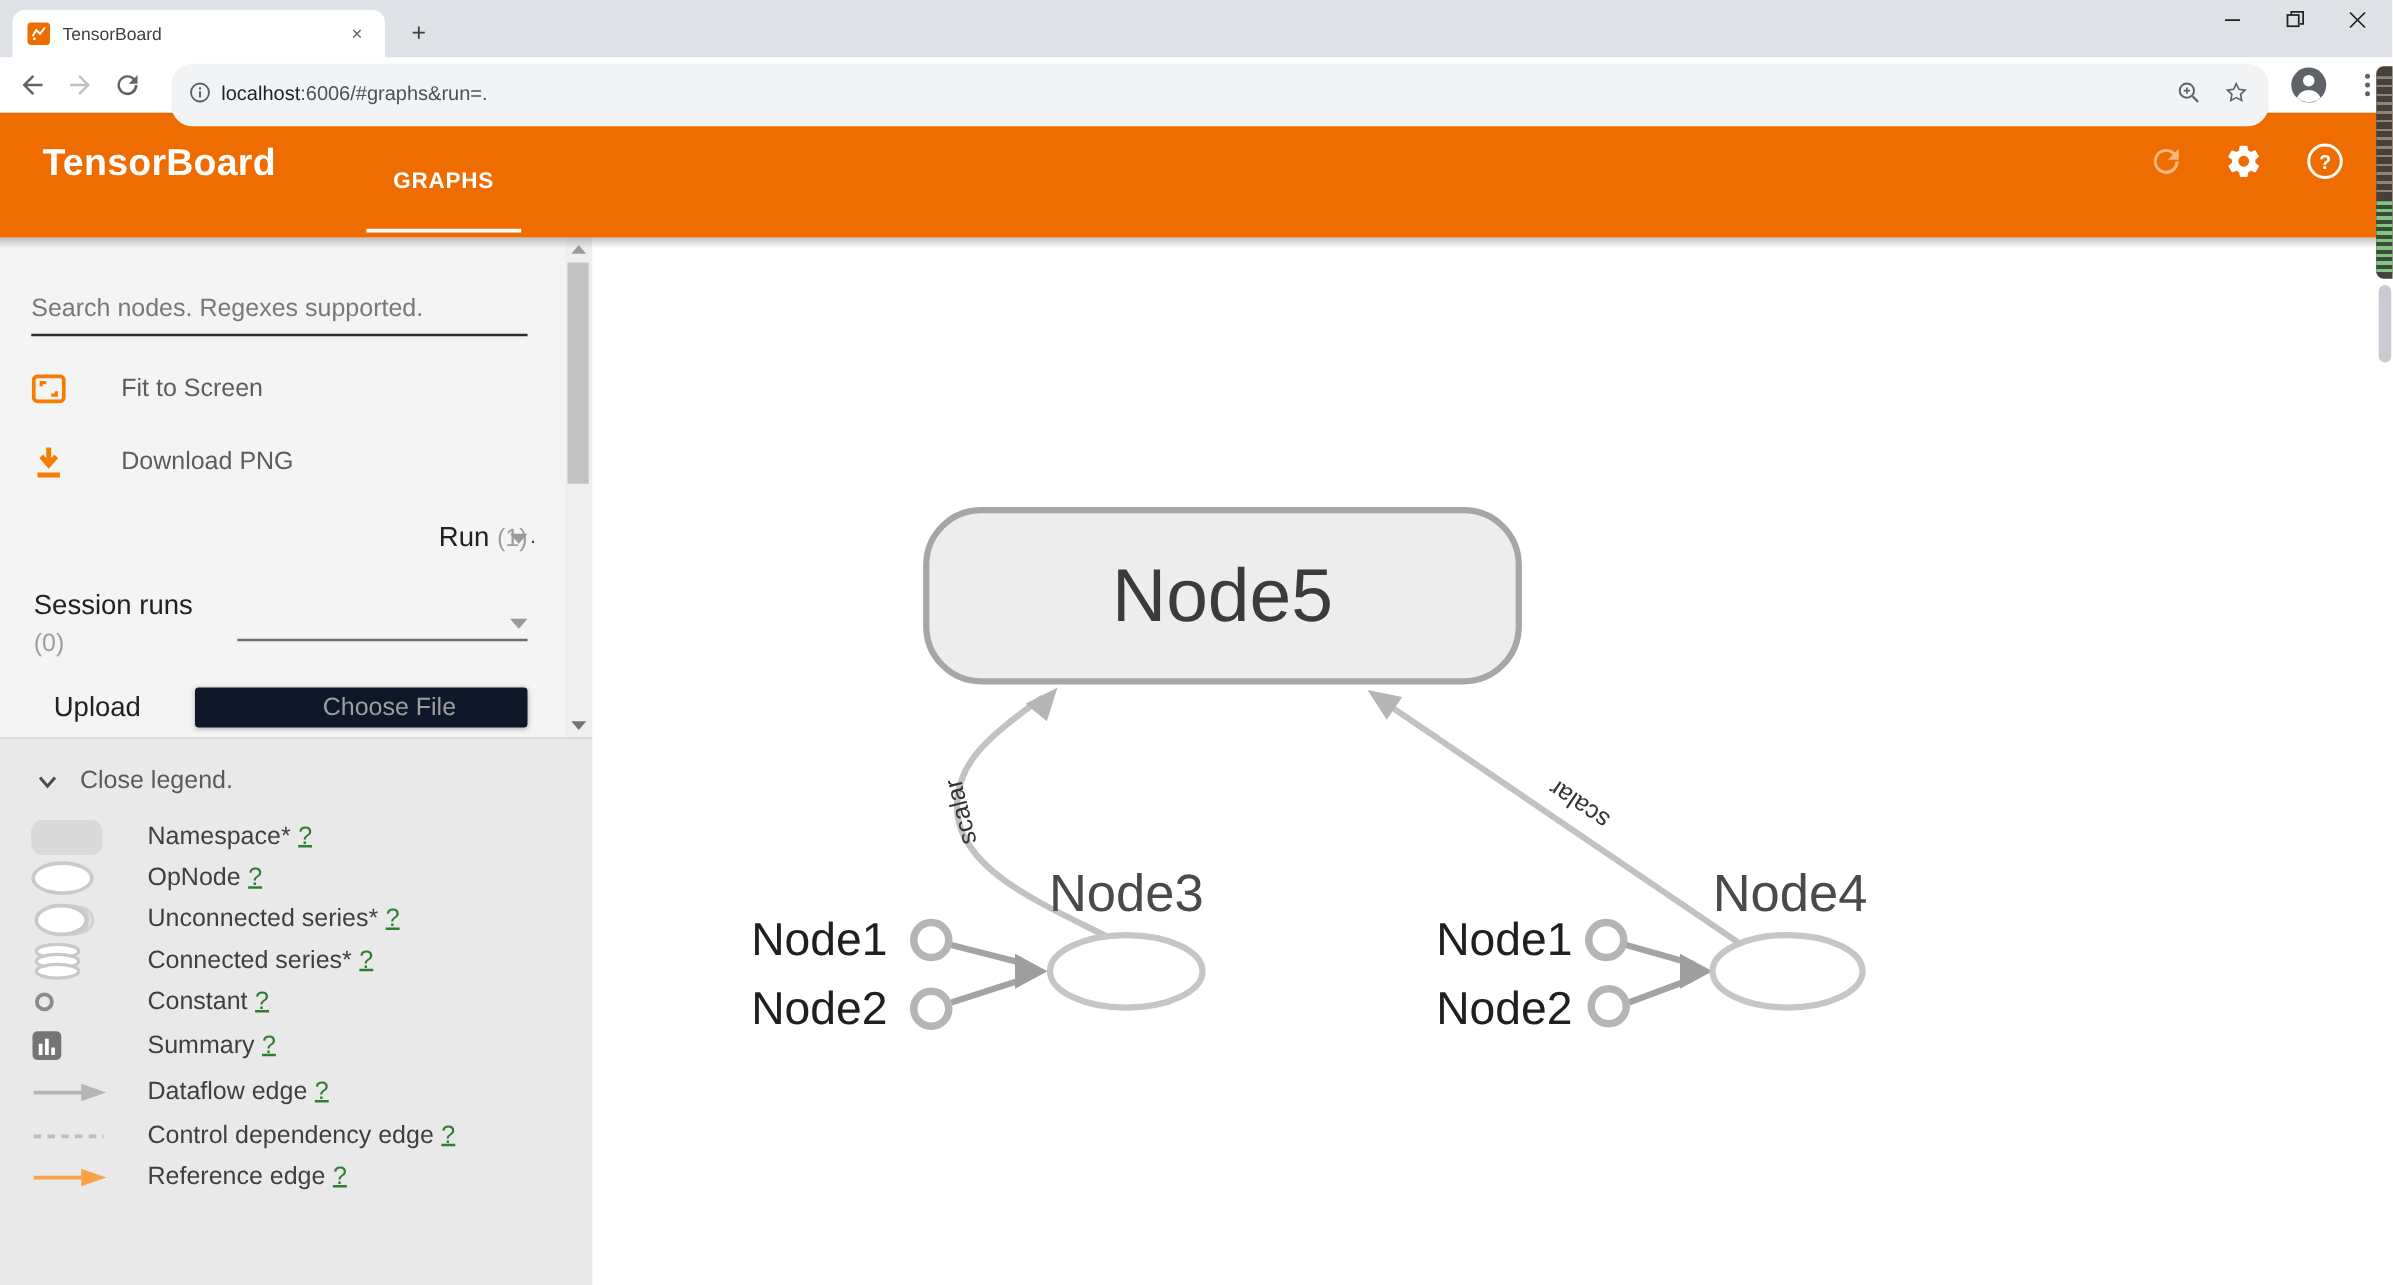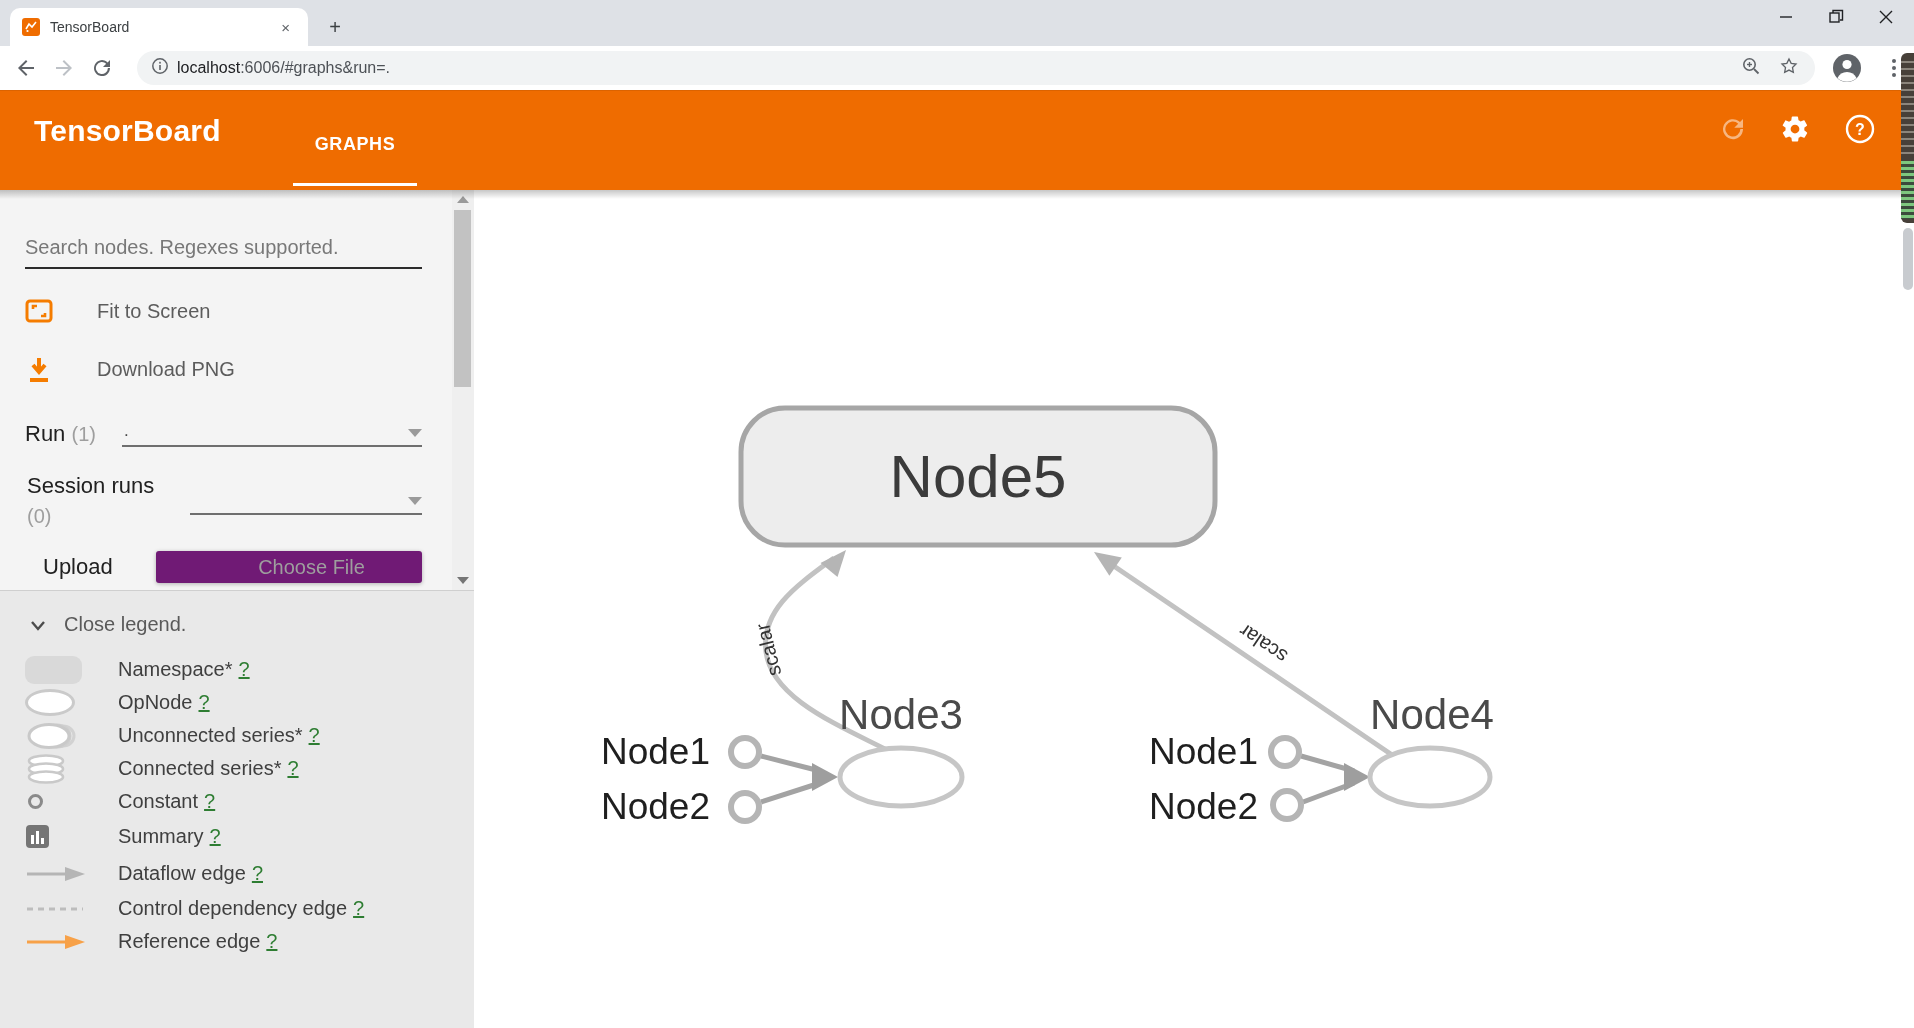--- a/index.html
+++ b/index.html
@@ -16,21 +16,21 @@
   .tab-close { font-size:15px; color:#5f6368; padding:0 6px; cursor:default; }
   .newtab { position:absolute; left:323px; top:15px; width:24px; height:24px; color:#3c4043;
     font-size:20px; line-height:24px; text-align:center; }
   .wincontrols { position:absolute; right:8px; top:0; height:36px; display:flex; align-items:center; gap:34px; padding-right:12px;
     color:#202124; }
   .wc { font-size:15px; }
 
   .toolbar { position:relative; height:44px; background:#fff; display:flex; align-items:center;
     box-shadow:0 1px 0 rgba(0,0,0,.08); z-index:5; }
   .nav-ic { width:24px; height:24px; margin-left:14px; flex:none; }
-  .urlbar { position:absolute; left:137px; right:99px; top:5px; height:34px; background:#f1f3f4;
+  .urlbar { position:absolute; left:137px; right:99px; top:5px; height:50px; background:#f1f3f4;
     border-radius:17px; display:flex; align-items:center; padding:12px 10px; }
   .url-info { margin:0 8px 0 4px; flex:none; }
   .url-text { font-size:16px; color:#202124; flex:1; white-space:nowrap; overflow:hidden; }
   .url-text .muted { color:#4d5156; }
   .url-right { display:flex; align-items:center; gap:18px; padding-right:6px; }
   .avatar { position:absolute; right:52px; top:7px; width:30px; height:30px; }
   .kebab { position:absolute; right:18px; top:10px; width:4px; height:24px; display:flex; flex-direction:column;
     align-items:center; justify-content:space-between; padding:3px 0; }
   .kebab i { width:4px; height:4px; border-radius:50%; background:#5f6368; }
 
@@ -80,35 +80,35 @@
     border-bottom:2px solid #2b2b2b; font-size:20px; padding:2px 0 8px 0; color:#212121;
     font-family:"Liberation Sans", sans-serif; }
   .search-input::placeholder { color:#787878; }
 
   .tool-row { display:flex; align-items:center; margin-left:25px; }
   .tool-row .ic { width:28px; height:28px; flex:none; }
   .tool-row .lbl { margin-left:44px; font-size:20px; color:#5c5c5c; }
   .row-fit { margin-top:28px;align-items:center; }
   .row-dl  { margin-top:30px; }
 
-  .run-row { display:flex; align-items:flex-end; margin:34px 52px 0 25px; }
+  .run-row { display:flex; align-items:flex-end; margin:34px 52px 0 25px;flex-direction:column; }
   .run-label { font-size:22px; color:#212121; white-space:nowrap; }
   .count { font-size:20px; color:#9e9e9e; }
   .select-box { position:relative; flex:1; margin-left:26px; border-bottom:2px solid #6e6e6e; height:30px; }
   .select-value { font-size:17px; color:#444; position:absolute; left:2px; bottom:4px; }
   .select-caret { position:absolute; right:0; bottom:8px; width:0; height:0;
     border-left:7px solid transparent; border-right:7px solid transparent; border-top:8px solid #9a9a9a; }
 
   .session-row { display:flex; margin:24px 52px 0 27px; }
   .session-label { width:138px; font-size:22px; color:#212121; line-height:30px; }
   .session-row .select-box { margin-left:25px; margin-top:14px; }
 
   .upload-row { display:flex; align-items:center; margin:20px 52px 0 27px; }
   .upload-label { font-size:22px; color:#212121; width:113px;margin-left:16px; }
-  .choose-btn { flex:1; height:32px; background:#701a75; border:none; border-radius:3px;
+  .choose-btn { flex:1; height:32px; background:#0f172a; border:none; border-radius:3px;
     box-shadow:0 1px 4px rgba(0,0,0,.28); font-size:20px; color:#9e9e9e;
     font-family:"Liberation Sans", sans-serif;padding-left:45px; }
 
   .legend { position:absolute; left:0; top:400px; width:474px; height:438px; background:#e9e9e9;
     border-top:1px solid #cfcfcf; }
   .legend-toggle { display:flex; align-items:center; margin:22px 0 17px 28px; }
   .legend-toggle .chev { width:20px; height:20px; margin-right:16px; }
   .legend-toggle .txt { font-size:20px; color:#5a5a5a; }
   .legend-title-row { display:flex; align-items:baseline; margin:20px 0 0 25px; }
   .legend-title { font-size:25px; color:#111; }

